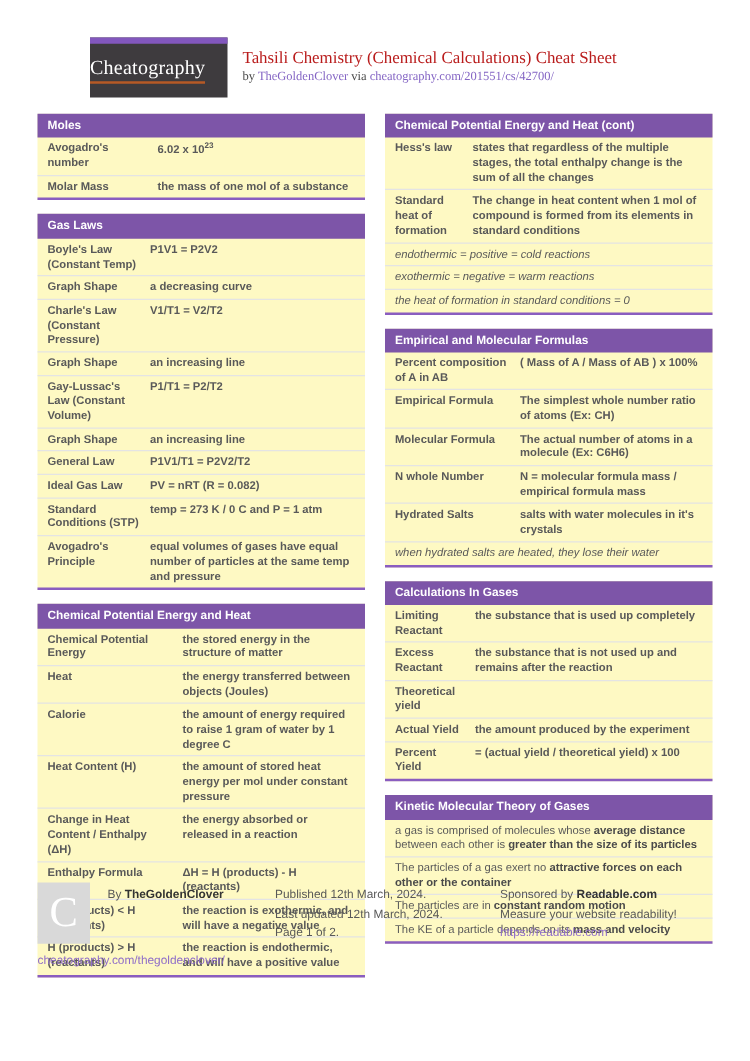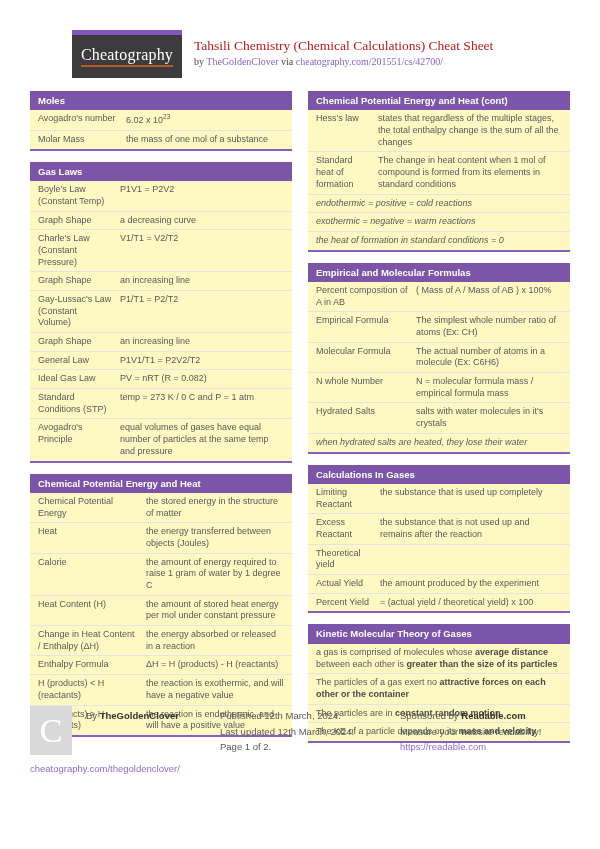--- a/index.html
+++ b/index.html
@@ -9,40 +9,40 @@
     font-family:"Liberation Sans", sans-serif;
     color:#595959; position:relative; overflow:hidden;
   }
   .page { padding:30px 30px 0 30px; }
 
   
   .hdr { display:flex; align-items:flex-start; margin-left:42px; }
   .logo-box {
     width:110px; height:48px; background:#3e3b3e;
     border-top:5px solid #8257bd;
-    display:flex; align-items:center; justify-content:center;
+    display:flex; align-items:center; justify-content:flex-start;
   }
   .logo-text {
     font-family:"Liberation Serif", serif; color:#ffffff; font-size:16px;
     border-bottom:2px solid #b65a26; padding-bottom:1px; letter-spacing:0.2px;
   }
   .title-wrap { margin-left:12px; padding-top:8px; font-family:"Liberation Serif", serif; }
   .title { color:#b91c1c; font-size:13.5px; }
   .subtitle { font-size:10px; color:#4a4a4a; margin-top:2px; }
   .subtitle .lnk { color:#8465c4; text-decoration:none; }
 
   
   .cols { display:flex; gap:16px; margin-top:13px; }
   .col { width:262px; }
   .tbl { border-bottom:2px solid #8a5dc0; margin-bottom:11px; background:#fef9c3; }
   .t-head {
     background:#7d55a8; color:#ffffff; font-weight:bold;
     font-size:9.5px; padding:4px 8px; line-height:1.2;
   }
-  .row { display:flex; font-size:9px; line-height:1.3; }
+  .row { display:flex; font-size:9px; line-height:1.3;font-weight:bold; }
   .row + .row, .row + .note, .note + .note, .row + .full, .full + .full { border-top:1px solid #e4e4e4; }
   .lbl { padding:3px 4px 3px 8px; flex:none; }
   .val { padding:3px 8px 3px 4px; flex:1; }
   .note { font-style:italic; font-size:9px; line-height:1.3; padding:3px 8px; }
   .full { font-size:9px; line-height:1.3; padding:3px 8px; }
   .full b { color:#4a4a4a; }
   sup { font-size:6.5px; }
 
   
   .w-moles .lbl { width:92px; }

